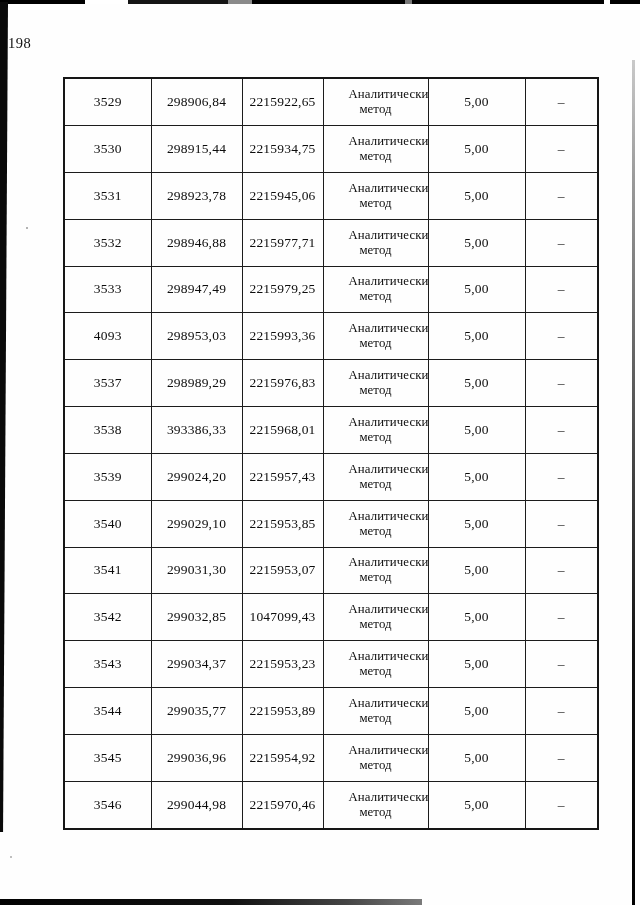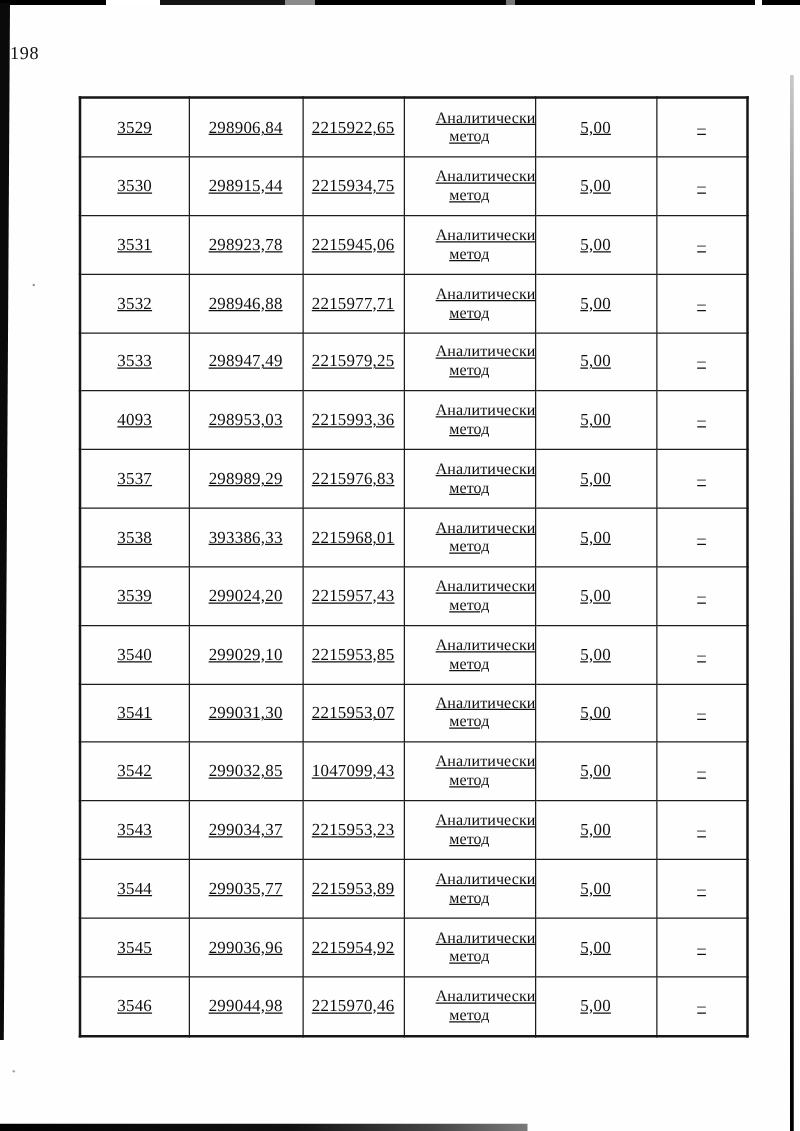--- a/index.html
+++ b/index.html
@@ -62,21 +62,20 @@
   }
 
   
   table.data-table {
     position: absolute;
     left: 63px; top: 77px;
     width: 534px; height: 753px;
     border-collapse: collapse;
     table-layout: fixed;
     background: #fefefe;
-    text-decoration: underline;
   }
   table.data-table td {
     border: 1.4px solid #1c1c1c;
     text-align: center;
     vertical-align: middle;
     font-size: 13.5px;
     color: #0c0c0c;
     padding: 0 2px;
     overflow: hidden;
     letter-spacing: 0.2px;

